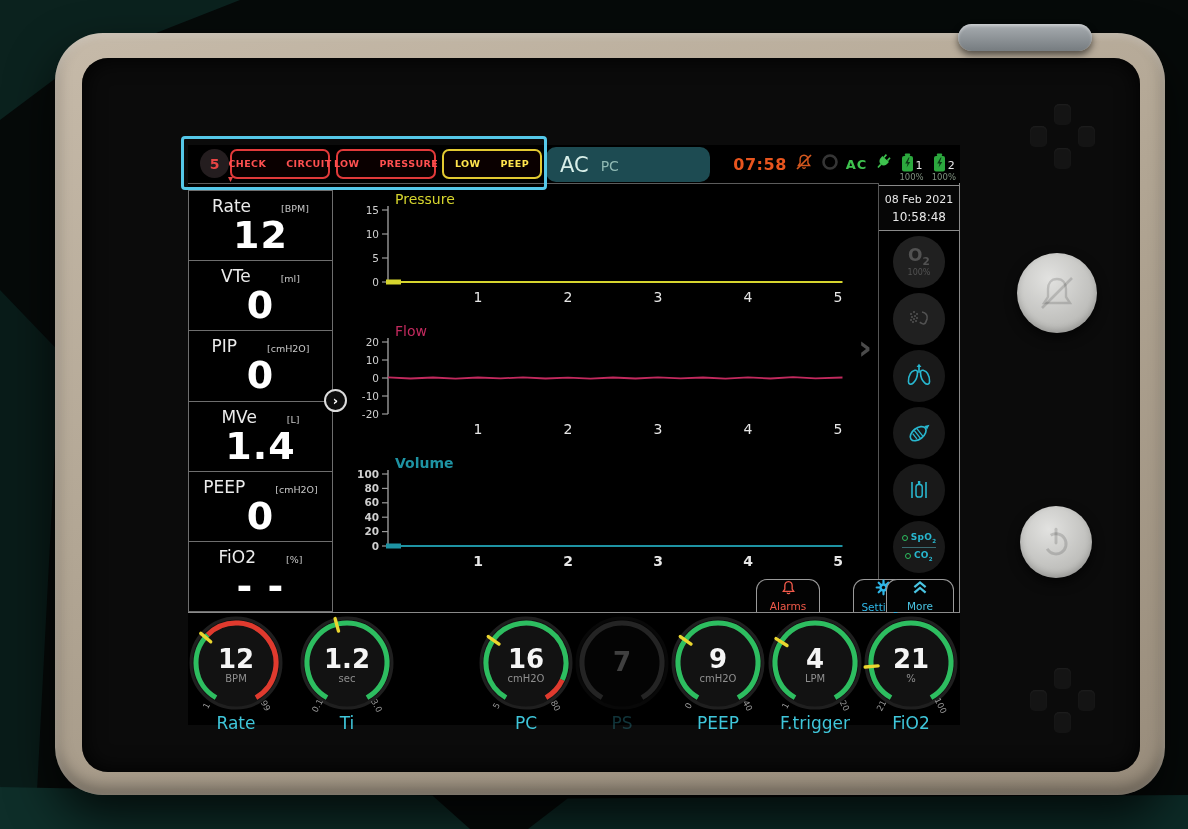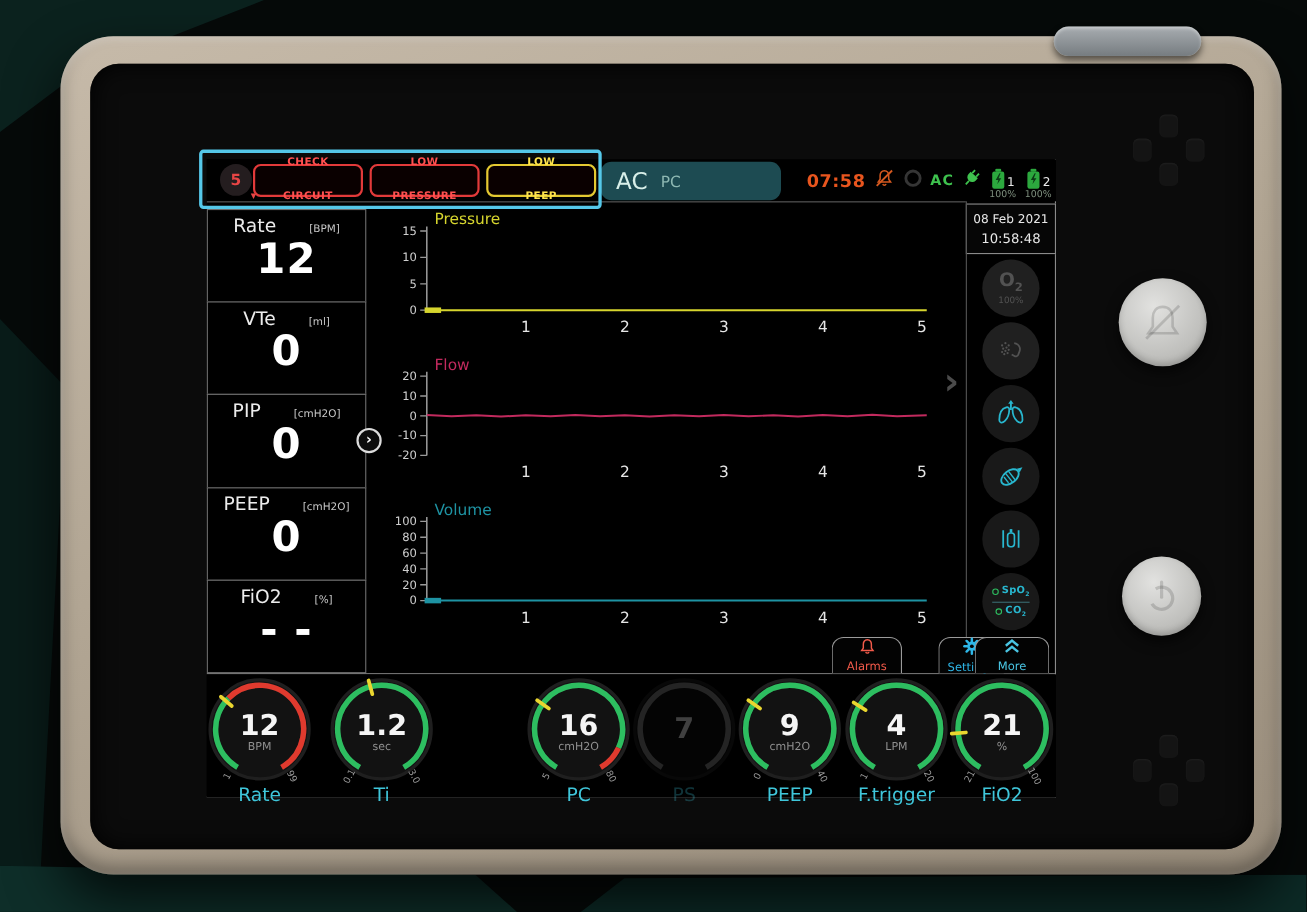--- a/index.html
+++ b/index.html
@@ -35,21 +35,21 @@
     border-right:1px solid #8a8a8a;border-bottom:1px solid #8a8a8a;}
 
   
   .topbar{position:absolute;left:0;top:0;width:772px;height:38px;background:#000;}
   .topbar-underline{position:absolute;left:0;top:38px;width:690px;height:1px;background:#5c5c5c;}
   .alarm-zone{position:absolute;left:-7px;top:-9px;width:366px;height:54px;border:3px solid #55c8e9;border-radius:4px;z-index:9;pointer-events:none;}
   .alarm-count{position:absolute;left:12px;top:4px;width:29px;height:29px;border-radius:50%;background:#241d1f;
     color:#e84545;font-size:14px;font-weight:bold;display:flex;align-items:center;justify-content:center;z-index:10;}
   .alarm-count .tri{position:absolute;right:-4px;bottom:-6px;font-size:10px;color:#e84545;}
   .alarm-btns{position:absolute;left:42px;top:4px;display:flex;gap:6px;z-index:10;}
-  .alarm-btn{width:100px;height:30px;border-radius:7px;border:2px solid;display:flex;flex-direction:column;align-items:center;justify-content:center;
+  .alarm-btn{width:100px;height:30px;border-radius:7px;border:2px solid;display:flex;align-items:center;justify-content:center;
     font-size:9.5px;font-weight:bold;letter-spacing:.4px;line-height:1.15;background:#0a0000;cursor:pointer;gap:20px;}
   .alarm-btn.red{border-color:#e23a3a;color:#ff5050;}
   .alarm-btn.yellow{border-color:#e3c931;color:#ffe44d;}
   .mode-box{position:absolute;left:358px;top:2px;width:164px;height:35px;background:#1d4b52;border-radius:10px;
     display:flex;align-items:center;padding-left:14px;gap:12px;z-index:8;}
   .mode-primary{color:#d8efe9;font-size:21px;}
   .mode-secondary{color:#8fb9b3;font-size:14px;margin-top:3px;}
   .status-cluster{position:absolute;left:522px;top:0;width:250px;height:38px;display:flex;align-items:center;justify-content:flex-end;gap:7px;padding-right:4px;}
   .tb-time{color:#e8551e;font-size:16px;font-weight:bold;letter-spacing:.5px;}
   .battery{display:flex;flex-direction:column;align-items:center;margin-top:7px;}
@@ -246,20 +246,27 @@
         </div>
         <div class="param-cell">
           <div class="param-head">
         <span class="param-name">PIP</span>
         <span class="param-unit">[cmH2O]</span>
           </div>
       <div class="param-value">0</div>
         </div>
         <div class="param-cell">
           <div class="param-head">
+        <span class="param-name">MVe</span>
+        <span class="param-unit">[L]</span>
+          </div>
+      <div class="param-value">1.4</div>
+        </div>
+        <div class="param-cell">
+          <div class="param-head">
         <span class="param-name">PEEP</span>
         <span class="param-unit">[cmH2O]</span>
           </div>
       <div class="param-value">0</div>
         </div>
         <div class="param-cell">
           <div class="param-head">
         <span class="param-name">FiO2</span>
         <span class="param-unit">[%]</span>
           </div>
@@ -301,21 +308,21 @@
             <text x="46" y="77.5" font-size="10.5" fill="#cfcfcf" text-anchor="end">-10</text>
             <line x1="49" y1="92" x2="55" y2="92" stroke="#9a9a9a" stroke-width="1.2"></line>
             <text x="46" y="95.5" font-size="10.5" fill="#cfcfcf" text-anchor="end">-20</text>
             <text x="145" y="112" font-size="14" fill="#e6e6e6" text-anchor="middle">1</text>
             <text x="235" y="112" font-size="14" fill="#e6e6e6" text-anchor="middle">2</text>
             <text x="325" y="112" font-size="14" fill="#e6e6e6" text-anchor="middle">3</text>
             <text x="415" y="112" font-size="14" fill="#e6e6e6" text-anchor="middle">4</text>
             <text x="505" y="112" font-size="14" fill="#e6e6e6" text-anchor="middle">5</text>
             <polyline points="55.0,55.3 77.5,56.5 100.0,55.5 122.5,56.7 145.0,55.5 167.5,56.4 190.0,55.3 212.5,56.5 235.0,55.6 257.5,56.7 280.0,55.5 302.5,56.5 325.0,55.3 347.5,56.4 370.0,55.5 392.5,56.7 415.0,55.3 437.5,56.5 460.0,55.1 482.5,56.4 509.5,55.5" fill="none" stroke="#c22a5e" stroke-width="1.8"></polyline>
           </svg></div>
-        <div class="chart" style="top: 309px;"><svg width="545" height="132" viewBox="0 0 545 132">
+        <div class="chart" style="top: 309px; font-weight: bold;"><svg width="545" height="132" viewBox="0 0 545 132">
             <text x="62" y="14" font-size="14" fill="#1e93a3">Volume</text>
             <line x1="55" y1="16" x2="55" y2="92" stroke="#9a9a9a" stroke-width="1.4"></line>
             <line x1="49" y1="20" x2="55" y2="20" stroke="#9a9a9a" stroke-width="1.2"></line>
             <text x="46" y="23.5" font-size="10.5" fill="#cfcfcf" text-anchor="end">100</text>
             <line x1="49" y1="34.4" x2="55" y2="34.4" stroke="#9a9a9a" stroke-width="1.2"></line>
             <text x="46" y="37.9" font-size="10.5" fill="#cfcfcf" text-anchor="end">80</text>
             <line x1="49" y1="48.8" x2="55" y2="48.8" stroke="#9a9a9a" stroke-width="1.2"></line>
             <text x="46" y="52.3" font-size="10.5" fill="#cfcfcf" text-anchor="end">60</text>
             <line x1="49" y1="63.199999999999996" x2="55" y2="63.199999999999996" stroke="#9a9a9a" stroke-width="1.2"></line>
             <text x="46" y="66.69999999999999" font-size="10.5" fill="#cfcfcf" text-anchor="end">40</text>

